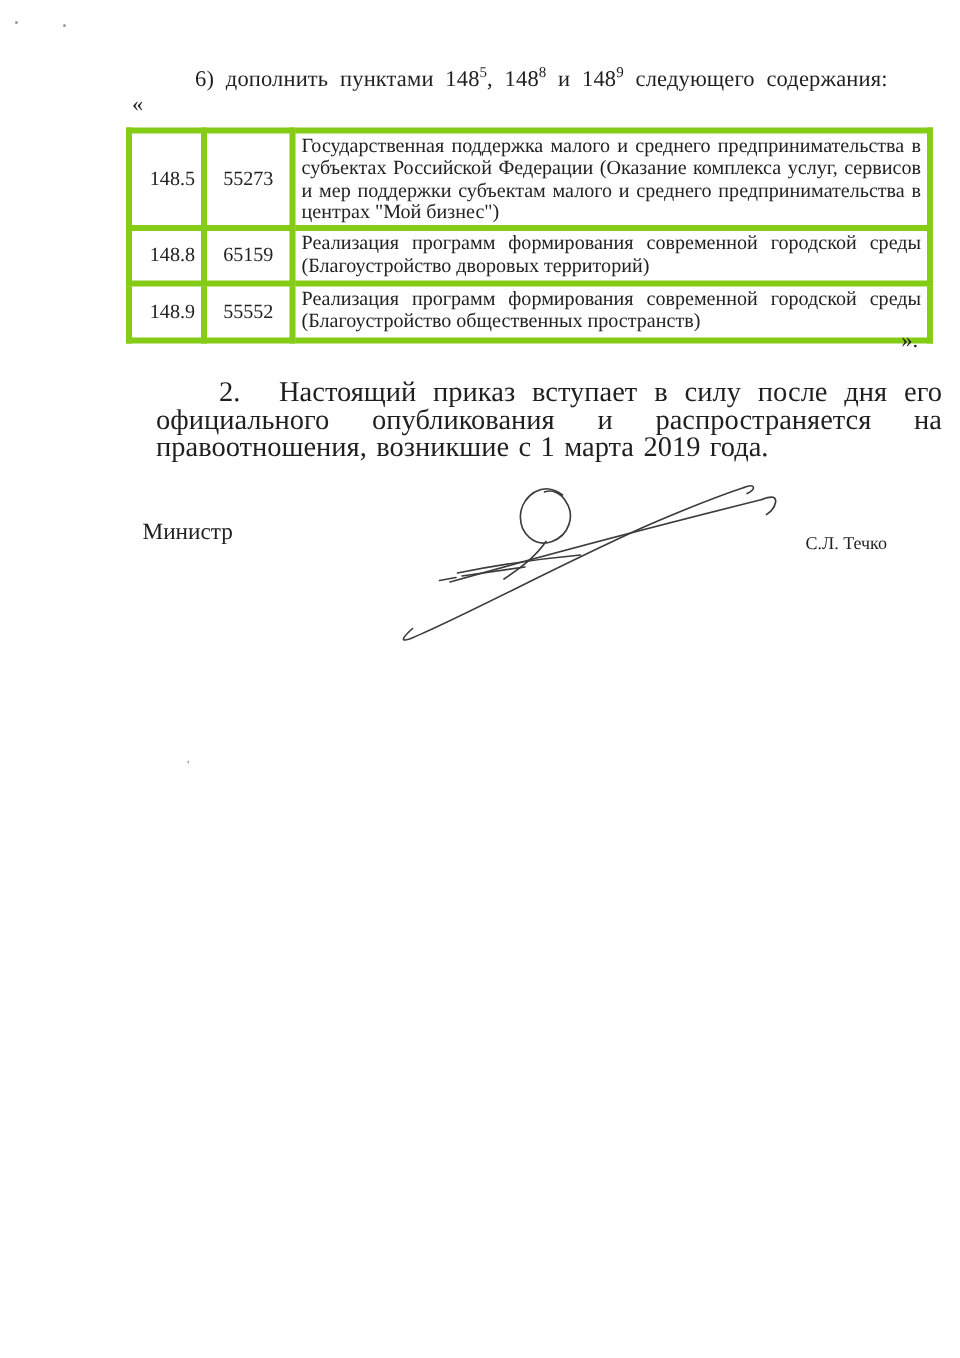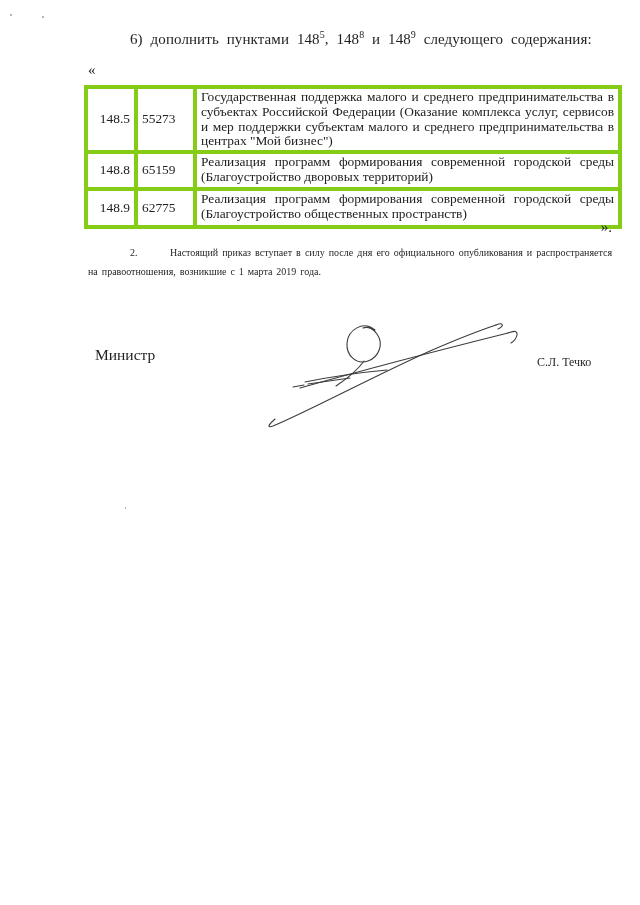--- a/index.html
+++ b/index.html
@@ -10,45 +10,45 @@
     font-family: "Liberation Serif", "DejaVu Serif", serif;
     color: #1f1f1f;
     overflow: hidden;
   }
   .speck { position: absolute; background: #9a9a9a; border-radius: 50%; }
   .speck.s1 { left: 10px; top: 14px; width: 2px; height: 2px; }
   .speck.s2 { left: 42px; top: 16px; width: 2px; height: 2px; }
   .speck.s3 { left: 125px; top: 507px; width: 1px; height: 2px; }
 
   .heading {
-    position: absolute; left: 130px; top: 31px;
+    position: absolute; left: 130px; top: 45px;
     font-size: 15px; white-space: nowrap; word-spacing: 4px;
     letter-spacing: 0.1px;
   }
   .heading sup { font-size: 10px; line-height: 0; letter-spacing: 0; }
 
   .quote-open  { position: absolute; left: 88px;  top: 62px;  font-size: 15px; }
   .quote-close { position: absolute; right: 28px; top: 219px; font-size: 15px; }
 
   table.doc-table {
     position: absolute; left: 84px; top: 85px;
     width: 534px; border-collapse: collapse; table-layout: fixed;
     font-size: 13.4px; line-height: 14.8px; color: #222;
   }
   table.doc-table td { border: 4px solid #84cc16; padding: 1px 4px; }
   td.cell-num  { text-align: right; vertical-align: middle; }
-  td.cell-code { text-align: left; vertical-align: middle; }
+  td.cell-code { text-align: center; vertical-align: middle; }
   td.cell-desc { text-align: justify; vertical-align: top; padding-left: 5px; padding-right: 5px; }
   tr.r1 { height: 59px; }
   tr.r2 { height: 37px; margin-left: 12px; }
   tr.r3 { height: 38px; }
 
   .para2 {
-    position: absolute; left: 88px; top: 234px; width: 524px;
-    font-size: 10px; line-height: 18.6px;
+    position: absolute; left: 104px; top: 234px; width: 524px;
+    font-size: 19px; line-height: 18.6px;
     text-align: justify; text-indent: 42px;
     word-spacing: 1.5px;
   }
   .para2 .pnum { display: inline-block; min-width: 40px; text-indent: 0; }
 
   .sign-title { position: absolute; left: 95px;  top: 346px; font-size: 15.5px; }
   .sign-name  { position: absolute; left: 537px; top: 355px; font-size: 12px; }
   .signature-svg { position: absolute; left: 260px; top: 316px; }
   .signature-svg path { fill: none; stroke: #3c3c3c; stroke-width: 1.1; stroke-linecap: round; }
 </style>
@@ -77,21 +77,21 @@
         <td class="cell-code">55273</td>
         <td class="cell-desc">Государственная поддержка малого и среднего предпринимательства в субъектах Российской Федерации (Оказание комплекса услуг, сервисов и мер поддержки субъектам малого и среднего предпринимательства в центрах "Мой бизнес")</td>
       </tr>
       <tr class="r2">
         <td class="cell-num">148.8</td>
         <td class="cell-code">65159</td>
         <td class="cell-desc">Реализация программ формирования современной городской среды (Благоустройство дворовых территорий)</td>
       </tr>
       <tr class="r3">
         <td class="cell-num">148.9</td>
-        <td class="cell-code">62775</td>
+        <td class="cell-code">55552</td>
         <td class="cell-desc">Реализация программ формирования современной городской среды (Благоустройство общественных пространств)</td>
       </tr>
     </tbody>
   </table>
 
   <div class="quote-close">».</div>
 
   <p class="para2"><span class="pnum">2.</span><span>Настоящий приказ вступает в силу после дня его официального опубликования и распространяется на правоотношения, возникшие с 1 марта 2019 года.</span></p>
 
   <div class="sign-title">Министр</div>

